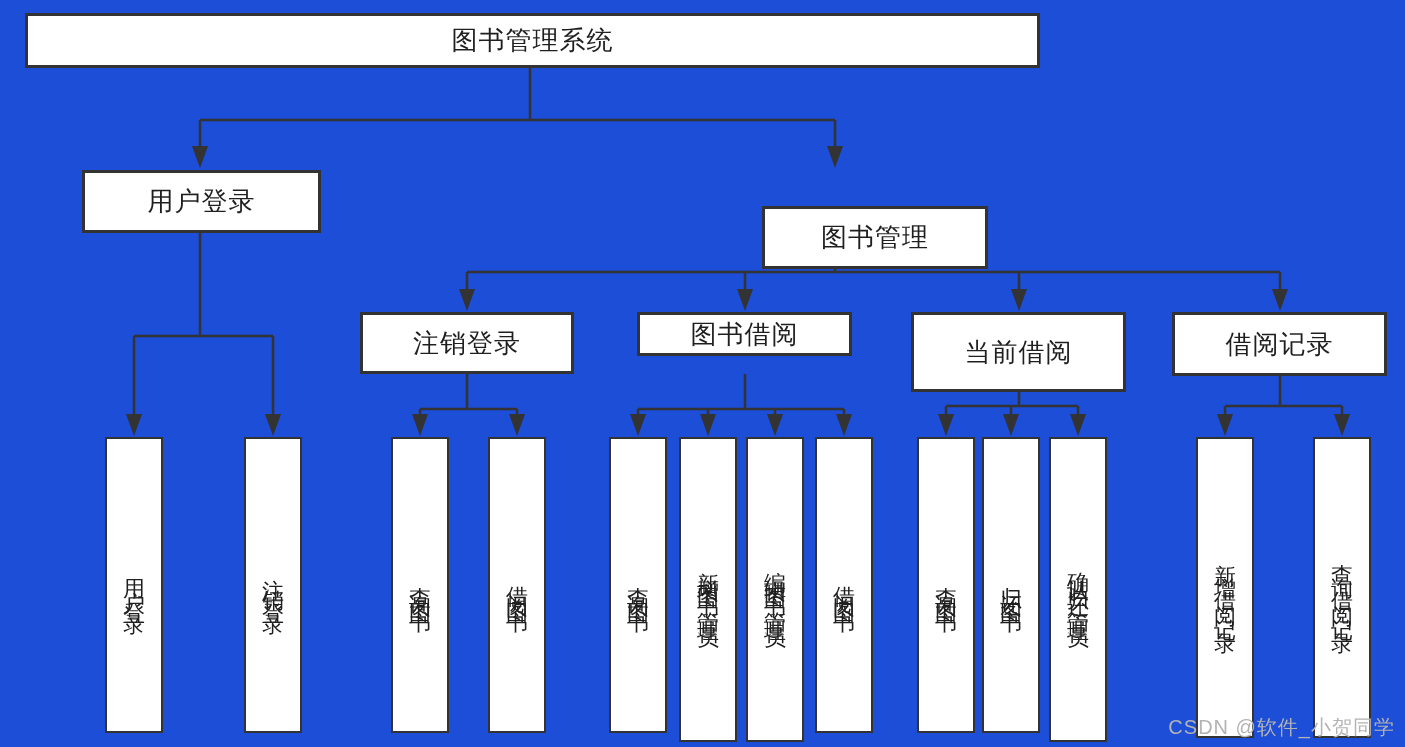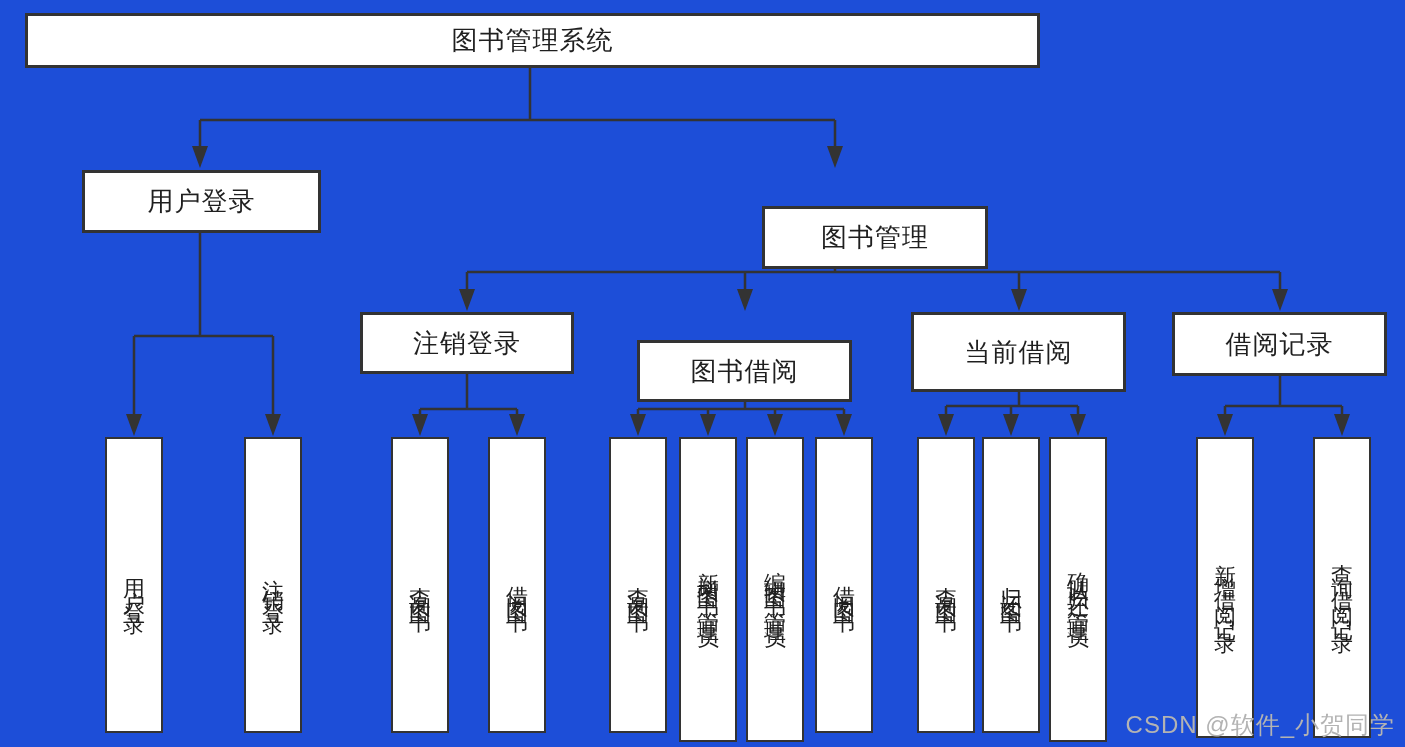--- a/index.html
+++ b/index.html
@@ -47,21 +47,21 @@
     line-height: 1;
     white-space: nowrap;
   }
   .vbox.space-lg { letter-spacing: 12px; }
   .vbox.space-xl { letter-spacing: 14px; }
   .watermark {
     position: absolute;
     right: 10px;
     bottom: 6px;
     z-index: 2;
-    font-size: 24px;
+    font-size: 20px;
     color: #b3b3b3;
     letter-spacing: 1px;
     white-space: nowrap;
   }
 </style>
 </head>
 <body>
 
 <div id="canvas">
 
@@ -111,21 +111,21 @@
       <polygon points="1342,436 1334,414 1350,414"></polygon>
     </g>
   </svg>
 
   <div class="box hbox" style="left:25px; top:13px; width:1015px; height:55px;">图书管理系统</div>
 
   <div class="box hbox" style="left:82px; top:170px; width:239px; height:63px;">用户登录</div>
   <div class="box hbox" style="left:762px; top:170px; width:226px; height:63px;margin-top:36px;">图书管理</div>
 
   <div class="box hbox" style="left:360px; top:312px; width:214px; height:62px;">注销登录</div>
-  <div class="box hbox" style="left:637px; top:312px; width:215px; height:62px;margin-top:28px;">图书借阅</div>
+  <div class="box hbox" style="left:637px; top:312px; width:215px; height:44px;">图书借阅</div>
   <div class="box hbox" style="left:911px; top:312px; width:215px; height:80px;">当前借阅</div>
   <div class="box hbox" style="left:1172px; top:312px; width:215px; height:64px;">借阅记录</div>
 
   <div class="box vbox space-lg" style="left:105px; top:437px; width:58px; height:296px;">用户登录</div>
   <div class="box vbox space-lg" style="left:244px; top:437px; width:58px; height:296px;">注销登录</div>
 
   <div class="box vbox" style="left:391px; top:437px; width:58px; height:296px;">查询图书</div>
   <div class="box vbox" style="left:488px; top:437px; width:58px; height:296px;">借阅图书</div>
 
   <div class="box vbox" style="left:609px; top:437px; width:58px; height:296px;">查询图书</div>

